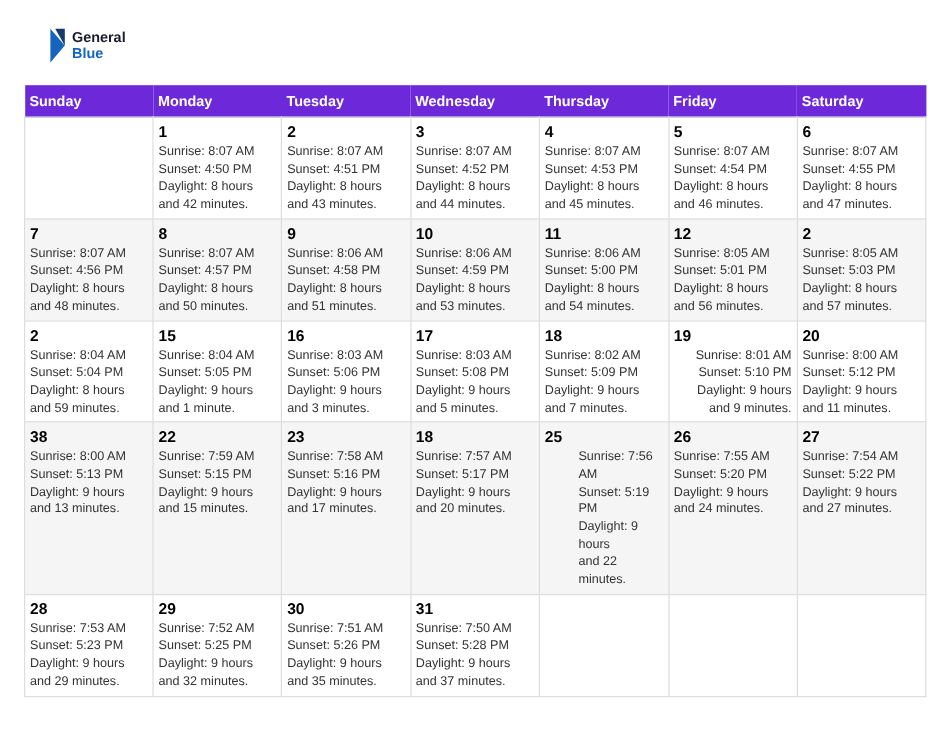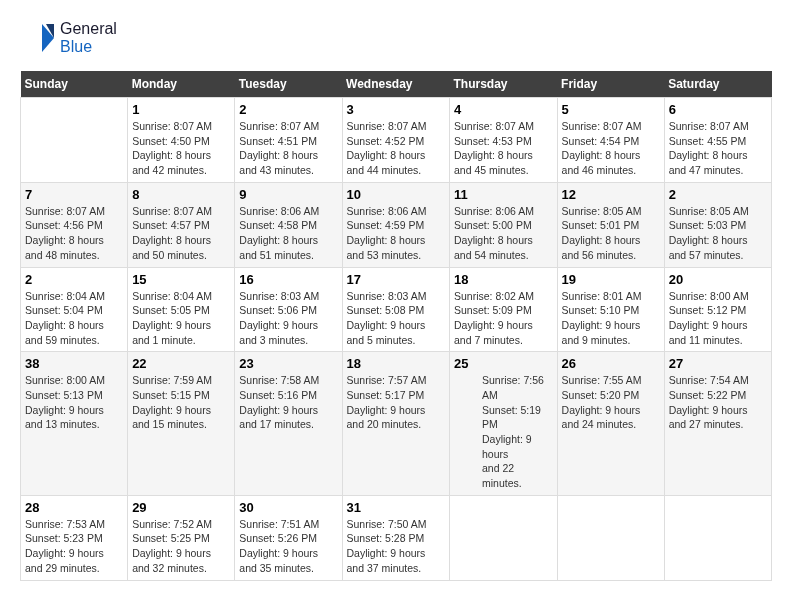--- a/index.html
+++ b/index.html
@@ -15,22 +15,22 @@
       justify-content: space-between;
       align-items: flex-start;
       margin-bottom: 15px;
     }
     .logo {
       display: flex;
       align-items: center;
       gap: 4px;
     }
     .logo-text {
-      font-size: 16px;
-      font-weight: normal;
+      font-size: 12px;
+      font-weight: bold;
       color: #1a1a2e;
       line-height: 1.1;
     }
     .logo-blue {
       color: #1565c0;
     }
     .logo-icon {
       width: 36px;
       height: 36px;
     }
@@ -45,21 +45,21 @@
     .location {
       font-size: 16px;
       color: #555;
     }
     table {
       width: 100%;
       border-collapse: collapse;
       font-size: 11px;
     }
     th {
-      background-color: #404040;
+      background-color: #6d28d9;
       color: #fff;
       padding: 6px 4px;
       text-align: left;
       font-weight: bold;
       font-size: 12px;
     }
     td {
       border: 1px solid #ddd;
       vertical-align: top;
       padding: 4px;
@@ -249,21 +249,21 @@
         </td>
         <td>
           <span class="day-num">18</span>
           <div class="day-info" style="white-space: pre-line;">Sunrise: 8:02 AM
 Sunset: 5:09 PM
 Daylight: 9 hours
 and 7 minutes.</div>
         </td>
         <td>
           <span class="day-num">19</span>
-          <div class="day-info" style="white-space: pre-line;">Sunrise: 8:01 AM
+          <div class="day-info" style="white-space: pre-line; text-align: right;">Sunrise: 8:01 AM
 Sunset: 5:10 PM
 Daylight: 9 hours
 and 9 minutes.</div>
         </td>
         <td>
           <span class="day-num">20</span>
           <div class="day-info" style="white-space: pre-line;">Sunrise: 8:00 AM
 Sunset: 5:12 PM
 Daylight: 9 hours
 and 11 minutes.</div>

